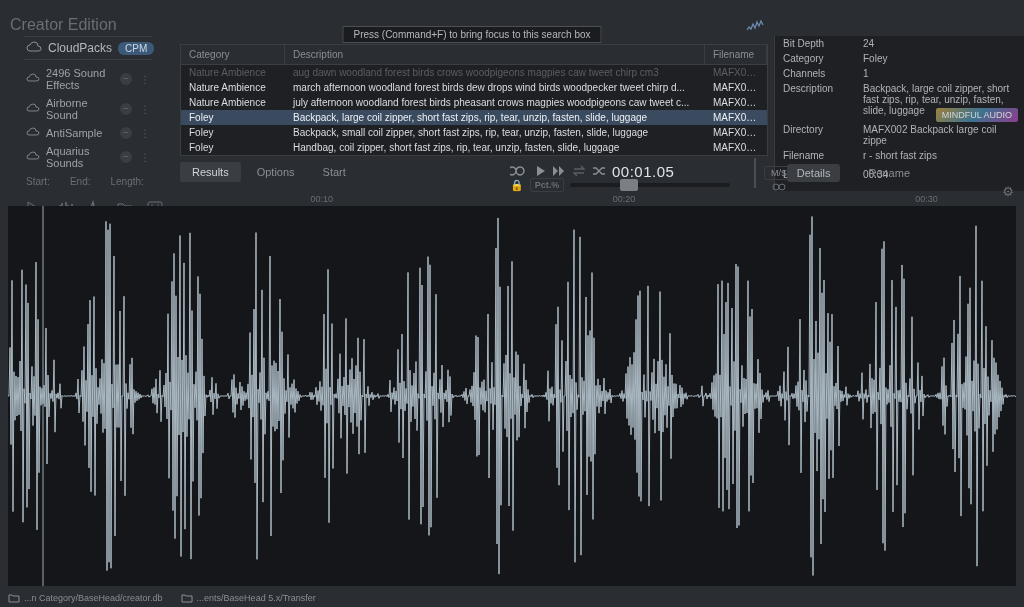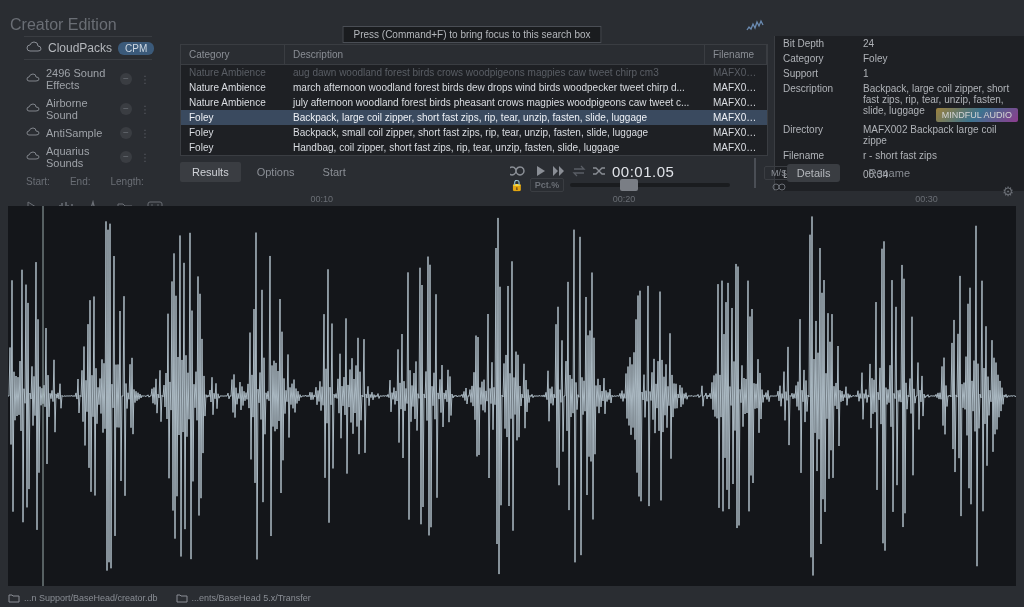--- a/index.html
+++ b/index.html
@@ -233,21 +233,21 @@
       <div class="watermark" style="top:72px">MINDFUL AUDIO</div>
     <div class="rp-row">
           <div class="rf">Bit Depth</div>
           <div class="rv">24</div>
         </div>
         <div class="rp-row">
           <div class="rf">Category</div>
           <div class="rv">Foley</div>
         </div>
         <div class="rp-row">
-          <div class="rf">Support</div>
+          <div class="rf">Channels</div>
           <div class="rv">1</div>
         </div>
         <div class="rp-row">
           <div class="rf">Description</div>
           <div class="rv">Backpack, large coil zipper, short fast zips, rip, tear, unzip, fasten, slide, luggage</div>
         </div>
         <div class="rp-row">
           <div class="rf"></div>
           <div class="rv"></div>
         </div>
@@ -333,21 +333,21 @@
       <path d="M0 190 L0 190 L1 190 L2 141.49601090907328 L3 238.50398909092672 L4 74.33260981197176 L5 305.6673901880282 L6 165.75382575614213 L7 214.24617424385787 L8 169.99886896925764 L9 210.00113103074236 L10 171.13339843941267 L11 208.86660156058733 L12 155.07253169457923 L13 224.92746830542077 L14 63.75640873700833 L15 316.2435912629917 L16 182.68823809388908 L17 197.31176190611092 L18 78.61137836226469 L19 301.3886216377353 L20 96.91432106543239 L21 283.0856789345676 L22 187.02574882581985 L23 192.97425117418015 L24 160.4013215163252 L25 219.5986784836748 L26 170.37353234309697 L27 209.62646765690303 L28 56.12787243485536 L29 323.87212756514464 L30 113.31320860146423 L31 266.6867913985358 L32 180.68924626765553 L33 199.31075373234447 L34 182.21912038670524 L35 197.78087961329476 L36 179.18954714462637 L37 200.81045285537363 L38 122.0385821853678 L39 257.9614178146322 L40 169.11515820063698 L41 210.88484179936302 L42 187.3049845801119 L43 192.6950154198881 L44 184.40883723867148 L45 195.59116276132852 L46 153.81282927932455 L47 226.18717072067545 L48 187.82910580939443 L49 192.17089419060557 L50 186.8546641572519 L51 193.1453358427481 L52 177.72175581934027 L53 202.27824418065973 L54 189.3058977609066 L55 190.6941022390934 L56 189.68600564417343 L57 190.31399435582657 L58 189.9727875460794 L59 190.0272124539206 L60 189.92766701630256 L61 190.07233298369744 L62 189.8260042724414 L63 190.1739957275586 L64 189.32019526477256 L65 190.67980473522744 L66 189.36508379765482 L67 190.63491620234518 L68 186.9080698977417 L69 193.0919301022583 L70 173.01669349107564 L71 206.98330650892436 L72 189.3006600836447 L73 190.6993399163553 L74 164.33098285471652 L75 215.66901714528348 L76 140.52697587818497 L77 239.47302412181503 L78 174.28459051797816 L79 205.71540948202184 L80 118.18069838555185 L81 261.81930161444814 L82 94.18711251259373 L83 285.8128874874063 L84 169.22652200170634 L85 210.77347799829366 L86 90.51530607775409 L87 289.4846939222459 L88 162.23621757591906 L89 217.76378242408094 L90 181.33612550564254 L91 198.66387449435746 L92 172.4878612580431 L93 207.5121387419569 L94 153.38083588929442 L95 226.61916411070558 L96 157.2716537760262 L97 222.7283462239738 L98 15.3783634364884 L99 364.62163656351163 L100 23.722659709376074 L101 356.2773402906239 L102 17.688278287530323 L103 362.31172171246965 L104 178.13953971979745 L105 201.86046028020255 L106 50.05959706279418 L107 329.9404029372058 L108 158.65263159841686 L109 221.34736840158314 L110 158.49839794510942 L111 221.50160205489058 L112 105.00291581295762 L113 274.9970841870424 L114 189.69323231242203 L115 190.30676768757797 L116 90.20922645045891 L117 289.7907735495411 L118 177.4597862330122 L119 202.5402137669878 L120 186.74243923421966 L121 193.25756076578034 L122 158.29506968166066 L123 221.70493031833934 L124 151.84980349398282 L125 228.15019650601718 L126 183.43003015154386 L127 196.56996984845614 L128 185.25415890949478 L129 194.74584109050522 L130 186.68866630833642 L131 193.31133369166358 L132 187.99016235603838 L133 192.00983764396162 L134 189.34993947843574 L135 190.65006052156426 L136 189.4649531038011 L137 190.5350468961989 L138 189.99606650958302 L139 190.00393349041698 L140 188.80094787671172 L141 191.19905212328828 L142 189.88473848744383 L143 190.11526151255617 L144 182.7603872020101 L145 197.2396127979899 L146 181.46905634546306 L147 198.53094365453694 L148 172.85080152349886 L149 207.14919847650114 L150 188.07913621261073 L151 191.92086378738927 L152 164.3153891042523 L153 215.6846108957477 L154 189.21828119618849 L155 190.78171880381151 L156 179.03248506618755 L157 200.96751493381245 L158 167.01896440583323 L159 212.98103559416677 L160 107.71741023883133 L161 272.28258976116865 L162 175.90685787591048 L163 204.09314212408952 L164 75.45946199320717 L165 304.5405380067928 L166 47.379021539247475 L167 332.62097846075255 L168 89.75955019156194 L169 290.24044980843803 L170 150.99461979996693 L171 229.00538020003307 L172 29.487506016064685 L173 350.5124939839353 L174 153.94740401085699 L175 226.05259598914301 L176 56.844626059627615 L177 323.1553739403724 L178 149.29384011363044 L179 230.70615988636956 L180 166.74657726931548 L181 213.25342273068452 L182 26.83799089931182 L183 353.1620091006882 L184 104.60151135209935 L185 275.39848864790065 L186 178.2244252624874 L187 201.7755747375126 L188 165.6621242211934 L189 214.3378757788066 L190 70.46663172127653 L191 309.53336827872346 L192 87.79324927558594 L193 292.20675072441406 L194 132.92086537220985 L195 247.07913462779015 L196 169.935741932535 L197 210.064258067465 L198 188.6561967815871 L199 191.3438032184129 L200 189.14954781165895 L201 190.85045218834105 L202 183.99574535502055 L203 196.00425464497945 L204 171.2612081223109 L205 208.7387918776891 L206 187.22802745744832 L207 192.77197254255168 L208 177.32634895861386 L209 202.67365104138614 L210 187.75165500378662 L211 192.24834499621338 L212 189.9045703941688 L213 190.0954296058312 L214 189.83601122300632 L215 190.16398877699368 L216 189.99998454865994 L217 190.00001545134006 L218 189.86339303904828 L219 190.13660696095172 L220 187.15113245996992 L221 192.84886754003008 L222 189.64948240658228 L223 190.35051759341772 L224 173.5340397265081 L225 206.4659602734919 L226 168.42704455616376 L227 211.57295544383624 L228 181.67501691759344 L229 198.32498308240656 L230 187.37235714199426 L231 192.62764285800574 L232 176.06527284224634 L233 203.93472715775366 L234 180.46605234164704 L235 199.53394765835296 L236 185.2217052661733 L237 194.7782947338267 L238 186.63134477882218 L239 193.36865522117782 L240 177.87666302097986 L241 202.12333697902014 L242 126.56280904428158 L243 253.43719095571842 L244 168.87579831282363 L245 211.12420168717637 L246 103.08327787949254 L247 276.9167221205075 L248 26.56775289385888 L249 353.4322471061411 L250 183.12767831518144 L251 196.87232168481856 L252 166.50514641477446 L253 213.49485358522554 L254 83.84778959601253 L255 296.15221040398745 L256 151.74084431021075 L257 228.25915568978925 L258 186.7789336247633 L259 193.2210663752367 L260 185.23076212862935 L261 194.76923787137065 L262 49.953775124491955 L263 330.0462248755081 L264 159.44317247747318 L265 220.55682752252682 L266 154.74562812361324 L267 225.25437187638676 L268 156.9069742095901 L269 223.0930257904099 L270 165.05875853882895 L271 214.94124146117105 L272 93.01182599516213 L273 286.9881740048379 L274 125.71412513087299 L275 254.285874869127 L276 172.39613382509359 L277 207.60386617490641 L278 184.30098867158964 L279 195.69901132841036 L280 148.48209680070573 L281 231.51790319929427 L282 181.4055073110183 L283 198.5944926889817 L284 177.65366913175308 L285 202.34633086824692 L286 173.5699197513785 L287 206.4300802486215 L288 182.52165649840498 L289 197.47834350159502 L290 185.17952034733605 L291 194.82047965266395 L292 188.5895066460533 L293 191.4104933539467 L294 189.98628565195773 L295 190.01371434804227 L296 189.9584843094632 L297 190.0415156905368 L298 189.18259287359322 L299 190.81740712640678 L300 189.29633744161316 L301 190.70366255838684 L302 186.19806447545793 L303 193.80193552454207 L304 186.3937846263782 L305 193.6062153736218 L306 188.93427635106008 L307 191.06572364893992 L308 181.21437695524233 L309 198.78562304475767 L310 184.50356252789646 L311 195.49643747210354 L312 175.37310863743733 L313 204.62689136256267 L314 180.71216089699024 L315 199.28783910300976 L316 108.18638055749214 L317 271.81361944250784 L318 162.77445506266355 L319 217.22554493733645 L320 63.321658960713805 L321 316.6783410392862 L322 181.17821724554378 L323 198.82178275445622 L324 117.55551920169815 L325 262.44448079830187 L326 188.14444638091632 L327 191.85555361908368 L328 187.57727439275723 L329 192.42272560724277 L330 172.82652655374557 L331 207.17347344625443 L332 147.74437818301146 L333 232.25562181698854 L334 180.13797173597914 L335 199.86202826402086 L336 171.07329932140576 L337 208.92670067859424 L338 112.3997783529209 L339 267.6002216470791 L340 178.90858257502757 L341 201.09141742497243 L342 163.53810146583334 L343 216.46189853416666 L344 152.23122012778327 L345 227.76877987221673 L346 172.99485022545156 L347 207.00514977454844 L348 159.4525181768408 L349 220.5474818231592 L350 131.83677148237155 L351 248.16322851762845 L352 165.70597072880457 L353 214.29402927119543 L354 189.06106601767434 L355 190.93893398232566 L356 133.19204513468944 L357 246.80795486531056 L358 187.94200003230213 L359 192.05799996769787 L360 180.32871828382147 L361 199.67128171617853 L362 188.37718767627607 L363 191.62281232372393 L364 186.15985271547913 L365 193.84014728452087 L366 188.59602073954892 L367 191.40397926045108 L368 189.27727264198558 L369 190.72272735801442 L370 187.5394100519405 L371 192.4605899480595 L372 189.72308227701808 L373 190.27691772298192 L374 189.94693788177136 L375 190.05306211822864 L376 189.63035845403073 L377 190.36964154596927 L378 189.23929410532992 L379 190.76070589467008 L380 188.3840791185989 L381 191.6159208814011 L382 174.13484026874247 L383 205.86515973125753 L384 186.63930831357868 L385 193.36069168642132 L386 181.564148219555 L387 198.435851780445 L388 184.96896439854223 L389 195.03103560145777 L390 143.41904061538676 L391 236.58095938461324 L392 176.8817883015707 L393 203.1182116984293 L394 128.01999434573005 L395 251.98000565426995 L396 175.16275651205194 L397 204.83724348794806 L398 182.44903427359796 L399 197.55096572640204 L400 66.39156719484679 L401 313.6084328051532 L402 164.27142448732323 L403 215.72857551267677 L404 179.43780963473003 L405 200.56219036526997 L406 167.04399589864505 L407 212.95600410135495 L408 155.4435105138692 L409 224.5564894861308 L410 187.63824070278753 L411 192.36175929721247 L412 61.74270190651325 L413 318.2572980934867 L414 79.00443495615883 L415 300.99556504384117 L416 187.93038324048598 L417 192.06961675951402 L418 165.45664918124425 L419 214.54335081875575 L420 50.587441056341135 L421 329.41255894365884 L422 58.78037737591089 L423 321.2196226240891 L424 180.23965522700277 L425 199.76034477299723 L426 166.7618982568273 L427 213.2381017431727 L428 88.26626416912306 L429 291.7337358308769 L430 186.88459364423238 L431 193.11540635576762 L432 173.3987148269785 L433 206.6012851730215 L434 159.03830099766307 L435 220.96169900233693 L436 186.86541900733064 L437 193.13458099266936 L438 184.195470840918 L439 195.804529159082 L440 163.8368618593734 L441 216.1631381406266 L442 170.46938604349825 L443 209.53061395650175 L444 187.99347669571378 L445 192.00652330428622 L446 189.50422910775708 L447 190.49577089224292 L448 189.1002342175185 L449 190.8997657824815 L450 189.93506121900012 L451 190.06493878099988 L452 189.99878761551503 L453 190.00121238448497 L454 188.3722138997415 L455 191.6277861002585 L456 185.452149356984 L457 194.547850643016 L458 181.98874217066162 L459 198.01125782933838 L460 189.5985132153919 L461 190.4014867846081 L462 183.5245566979961 L463 196.4754433020039 L464 179.89105817640598 L465 200.10894182359402 L466 166.25271708588153 L467 213.74728291411847 L468 129.5679758630272 L469 250.4320241369728 L470 131.04495464615678 L471 248.95504535384322 L472 181.52127411825006 L473 198.47872588174994 L474 175.68370494449783 L475 204.31629505550217 L476 173.66076576711473 L477 206.33923423288527 L478 184.8393693165039 L479 195.1606306834961 L480 107.99769656319876 L481 272.00230343680124 L482 182.4052401682444 L483 197.5947598317556 L484 156.26865809884526 L485 223.73134190115474 L486 181.26824533524768 L487 198.73175466475232 L488 41.98985376392946 L489 338.01014623607057 L490 11.911298101727624 L491 368.08870189827235 L492 80.75126341635143 L493 299.24873658364857 L494 189.06224921098115 L495 190.93775078901885 L496 157.43503882865994 L497 222.56496117134006 L498 148.9416269219588 L499 231.0583730780412 L500 79.97025958194673 L501 300.0297404180533 L502 167.29936028114602 L503 212.70063971885398 L504 55.33163591599711 L505 324.66836408400286 L506 171.47270681694079 L507 208.52729318305921 L508 145.6324533880831 L509 234.3675466119169 L510 148.82684334047264 L511 231.17315665952736 L512 179.98661243501323 L513 200.01338756498677 L514 188.09046691117456 L515 191.90953308882544 L516 157.79939599634866 L517 222.20060400365134 L518 174.07852727654384 L519 205.92147272345616 L520 183.41321196884385 L521 196.58678803115615 L522 189.3026909740918 L523 190.6973090259082 L524 188.3196099462191 L525 191.6803900537809 L526 189.68728277233845 L527 190.31271722766155 L528 189.8265818277629 L529 190.1734181722371 L530 189.99642802741792 L531 190.00357197258208 L532 189.46588052616875 L533 190.53411947383125 L534 189.19779193205653 L535 190.80220806794347 L536 188.87169707345913 L537 191.12830292654087 L538 186.3208835623818 L539 193.6791164376182 L540 164.75237448450844 L541 215.24762551549156 L542 182.6229736417475 L543 197.3770263582525 L544 180.71135926221982 L545 199.28864073778018 L546 188.12987939106043 L547 191.87012060893957 L548 118.26328526630893 L549 261.7367147336911 L550 100.7878144937666 L551 279.21218550623337 L552 183.63009288943795 L553 196.36990711056205 L554 134.36474306132877 L555 245.63525693867123 L556 189.92768588028562 L557 190.07231411971438 L558 155.13227572693373 L559 224.86772427306627 L560 75.87654439514495 L561 304.12345560485505 L562 169.03971308187278 L563 210.96028691812722 L564 172.8401855899763 L565 207.1598144100237 L566 23.663650636838582 L567 356.3363493631614 L568 176.39444960475853 L569 203.60555039524147 L570 188.70149892545064 L571 191.29850107454936 L572 30.856631543738985 L573 349.143368456261 L574 171.31716334929757 L575 208.68283665070243 L576 174.78831545100846 L577 205.21168454899154 L578 90.98051590531679 L579 289.0194840946832 L580 129.35703920606318 L581 250.64296079393682 L582 124.55208877538402 L583 255.44791122461598 L584 66.55268585226167 L585 313.4473141477383 L586 131.77536244606486 L587 248.22463755393514 L588 179.50189702067547 L589 200.49810297932453 L590 172.8352298195761 L591 207.1647701804239 L592 179.0767870246964 L593 200.9232129753036 L594 185.04958411688875 L595 194.95041588311125 L596 172.13273193737407 L597 207.86726806262593 L598 184.45321515470516 L599 195.54678484529484 L600 186.3600755609716 L601 193.6399244390284 L602 183.0298498767034 L603 196.9701501232966 L604 189.13199060739083 L605 190.86800939260917 L606 189.60765205428342 L607 190.39234794571658 L608 189.97772571837805 L609 190.02227428162195 L610 189.54483402723866 L611 190.45516597276134 L612 187.3932018315453 L613 192.6067981684547 L614 184.6057916133114 L615 195.3942083866886 L616 187.60150270707422 L617 192.39849729292578 L618 167.50989765051102 L619 212.49010234948898 L620 160.54339754982402 L621 219.45660245017598 L622 151.1959400877617 L623 228.8040599122383 L624 158.4364574261691 L625 221.5635425738309 L626 146.33776436702877 L627 233.66223563297123 L628 113.38092485133456 L629 266.61907514866544 L630 89.52802750766016 L631 290.47197249233983 L632 84.74114691002924 L633 295.2588530899708 L634 186.02826023723156 L635 193.97173976276844 L636 168.62613820164688 L637 211.37386179835312 L638 184.69369749001262 L639 195.30630250998738 L640 79.8927615687352 L641 300.1072384312648 L642 185.4695967939026 L643 194.5304032060974 L644 166.3375059981708 L645 213.6624940018292 L646 152.87701721971004 L647 227.12298278028996 L648 177.8693390861831 L649 202.1306609138169 L650 155.1633470126776 L651 224.8366529873224 L652 85.58738281935487 L653 294.41261718064516 L654 153.93385605654757 L655 226.06614394345243 L656 170.75275651879883 L657 209.24724348120117 L658 158.29705623990768 L659 221.70294376009232 L660 180.33875024365693 L661 199.66124975634307 L662 127.31669231688373 L663 252.68330768311625 L664 168.92957858736258 L665 211.07042141263742 L666 177.50196437134815 L667 202.49803562865185 L668 177.75077199114335 L669 202.24922800885665 L670 188.00142064464796 L671 191.99857935535204 L672 179.1031106277719 L673 200.8968893722281 L674 181.63140389942 L675 198.36859610058 L676 187.63736138881328 L677 192.36263861118672 L678 186.68952598364137 L679 193.31047401635863 L680 189.74250761499204 L681 190.25749238500796 L682 189.6985687509891 L683 190.3014312490109 L684 189.41009226442966 L685 190.58990773557034 L686 189.976795006165 L687 190.023204993835 L688 189.96567182326552 L689 190.03432817673448 L690 188.39879769184643 L691 191.60120230815357 L692 189.6736714205779 L693 190.3263285794221 L694 179.78683161946628 L695 200.21316838053372 L696 189.82888111648705 L697 190.17111888351295 L698 186.95878385866084 L699 193.04121614133916 L700 188.99046975468335 L701 191.00953024531665 L702 187.3020476202793 L703 192.6979523797207 L704 176.35623017465045 L705 203.64376982534955 L706 169.42989034603715 L707 210.57010965396285 L708 167.68169122269484 L709 212.31830877730516 L710 78.15325990143842 L711 301.84674009856155 L712 168.91471665507706 L713 211.08528334492294 L714 74.65653671064692 L715 305.34346328935305 L716 128.12244128994524 L717 251.87755871005476 L718 96.15020940565132 L719 283.8497905943487 L720 76.89133325957519 L721 303.10866674042484 L722 180.52423349410765 L723 199.47576650589235 L724 101.99408235848568 L725 278.0059176415143 L726 155.46235251994204 L727 224.53764748005796 L728 57.93974191958213 L729 322.06025808041784 L730 60.54760166678753 L731 319.4523983332125 L732 183.29324829958074 L733 196.70675170041926 L734 159.35297978851028 L735 220.64702021148972 L736 171.99934213976775 L737 208.00065786023225 L738 173.00666192766673 L739 206.99333807233327 L740 74.66285748248305 L741 305.33714251751695 L742 110.53996407043944 L743 269.46003592956055 L744 102.99062577627839 L745 277.0093742237216 L746 177.26937242711938 L747 202.73062757288062 L748 177.79660601935842 L749 202.20339398064158 L750 153.1881304293364 L751 226.8118695706636 L752 166.96562499067178 L753 213.03437500932822 L754 183.60430654625904 L755 196.39569345374096 L756 188.8698068234246 L757 191.1301931765754 L758 186.54266704285172 L759 193.45733295714828 L760 184.32870922887778 L761 195.67129077112222 L762 189.84059186494858 L763 190.15940813505142 L764 189.80275431778557 L765 190.19724568221443 L766 189.9986178177717 L767 190.0013821822283 L768 189.94372400987942 L769 190.05627599012058 L770 185.14204564958737 L771 194.85795435041263 L772 179.73042057443794 L773 200.26957942556206 L774 187.57925272977425 L775 192.42074727022575 L776 165.63328031902296 L777 214.36671968097704 L778 185.61396886169683 L779 194.38603113830317 L780 140.89506415839276 L781 239.10493584160724 L782 189.41248636880684 L783 190.58751363119316 L784 187.2074306236883 L785 192.7925693763117 L786 187.64719222244725 L787 192.35280777755275 L788 179.49539652659598 L789 200.50460347340402 L790 175.7297765418274 L791 204.2702234581726 L792 113.11953004113307 L793 266.8804699588669 L794 184.1893871386227 L795 195.8106128613773 L796 163.93034010491638 L797 216.06965989508362 L798 174.4656278773142 L799 205.5343721226858 L800 188.98877835507372 L801 191.01122164492628 L802 28.71278748746488 L803 351.2872125125351 L804 10.471770084969364 L805 369.52822991503064 L806 153.1140451667422 L807 226.8859548332578 L808 114.95126362327203 L809 265.04873637672796 L810 146.72858286619092 L811 233.27141713380908 L812 42.02417323004971 L813 337.9758267699503 L814 86.80398627890128 L815 293.1960137210987 L816 74.04689130750137 L817 305.95310869249863 L818 167.28117423512145 L819 212.71882576487855 L820 107.19662535575307 L821 272.8033746442469 L822 135.75793715842693 L823 244.24206284157307 L824 108.1142036066215 L825 271.8857963933785 L826 180.20457705890607 L827 199.79542294109393 L828 176.9544959387894 L829 203.0455040612106 L830 140.00405447442458 L831 239.99594552557542 L832 184.2407908875049 L833 195.7592091124951 L834 184.98508773556557 L835 195.01491226443443 L836 188.42214493465974 L837 191.57785506534026 L838 180.65889268218694 L839 199.34110731781306 L840 187.62232464557206 L841 192.37767535442794 L842 188.6814011119641 L843 191.3185988880359 L844 189.99753982506851 L845 190.00246017493149 L846 189.48712181869624 L847 190.51287818130376 L848 189.15815019665996 L849 190.84184980334004 L850 184.71978756688895 L851 195.28021243311105 L852 187.54377188728392 L853 192.45622811271608 L854 166.66741292416177 L855 213.33258707583823 L856 187.59411315426095 L857 192.40588684573905 L858 183.50162007453142 L859 196.49837992546858 L860 188.89905073602628 L861 191.10094926397372 L862 157.91087879975782 L863 222.08912120024218 L864 172.22425787999398 L865 207.77574212000602 L866 173.80033575895234 L867 206.19966424104766 L868 96.07083117663784 L869 283.92916882336215 L870 186.141528443165 L871 193.858471556835 L872 161.87826678730588 L873 218.12173321269412 L874 42.73996481210142 L875 337.26003518789855 L876 35.35756743052892 L877 344.6424325694711 L878 181.5823071036682 L879 198.4176928963318 L880 183.34312395956812 L881 196.65687604043188 L882 159.23423255575636 L883 220.76576744424364 L884 74.09455591968394 L885 305.90544408031604 L886 187.3583400392253 L887 192.6416599607747 L888 100.8475567782825 L889 279.1524432217175 L890 184.40277302261552 L891 195.59722697738448 L892 183.85762952372284 L893 196.14237047627716 L894 58.94051913275513 L895 321.0594808672449 L896 72.74620030764335 L897 307.25379969235667 L898 176.8227302809248 L899 203.1772697190752 L900 189.18279978489088 L901 190.81720021510912 L902 172.52346765100123 L903 207.47653234899877 L904 110.72699702066288 L905 269.2730029793371 L906 182.8546951935365 L907 197.1453048064635 L908 189.98446489616046 L909 190.01553510383954 L910 156.55205463393042 L911 223.44794536606958 L912 184.09544836872195 L913 195.90455163127805 L914 169.928714514573 L915 210.071285485427 L916 188.07953349231715 L917 191.92046650768285 L918 189.6000402952429 L919 190.3999597047571 L920 188.64377409660906 L921 191.35622590339094 L922 189.9742681951767 L923 190.0257318048233 L924 189.68437842764575 L925 190.31562157235425 L926 189.5335689477625 L927 190.4664310522375 L928 188.37727846164066 L929 191.62272153835934 L930 186.88015121070234 L931 193.11984878929766 L932 186.7094678330224 L933 193.2905321669776 L934 160.4292611760075 L935 219.5707388239925 L936 151.65249371713327 L937 228.34750628286673 L938 179.50623717690704 L939 200.49376282309296 L940 189.54716481247925 L941 190.45283518752075 L942 189.0318477491353 L943 190.9681522508647 L944 136.90930853791698 L945 243.09069146208302 L946 113.94230896673736 L947 266.05769103326264 L948 188.8901059456619 L949 191.1098940543381 L950 127.83566362935295 L951 252.16433637064705 L952 69.9044136564652 L953 310.0955863435348 L954 178.16187364985157 L955 201.83812635014843 L956 176.6221902406866 L957 203.3778097593134 L958 150.60064938638516 L959 229.39935061361484 L960 97.77940904646175 L961 282.22059095353825 L962 81.7631491046819 L963 298.23685089531807 L964 174.8464553692424 L965 205.1535446307576 L966 154.58162127352574 L967 225.41837872647426 L968 19.77987692368663 L969 360.22012307631337 L970 157.66299998061214 L971 222.33700001938786 L972 188.08924631088738 L973 191.91075368911262 L974 74.73910127455052 L975 305.26089872544947 L976 162.0763819481781 L977 217.9236180518219 L978 120.27943540640953 L979 259.72056459359044 L980 170.60578589547316 L981 209.39421410452684 L982 184.19594879400367 L983 195.80405120599633 L984 134.17687844887308 L985 245.82312155112692 L986 151.76514482478805 L987 228.23485517521195 L988 156.55742762783274 L989 223.44257237216726 L990 168.7695387209877 L991 211.2304612790123 L992 174.90968298765137 L993 205.09031701234863 L994 181.64924004574036 L995 198.35075995425964 L996 188.921441513195 L997 191.078558486805 L998 188.3602474948803 L999 191.6397525051197 L1000 189.56892882333347 L1001 190.43107117666653 L1002 189.89873136937285 L1003 190.10126863062715 L1004 189.6688849026519 L1005 190.3311150973481 L1006 189.2842147184912 L1007 190.7157852815088 L1008 190" stroke="#b8c8d2" stroke-width="1" fill="none" opacity="0.9"></path>
       <line x1="35" x2="35" y1="0" y2="380" stroke="#9aa" stroke-width="1"></line>
     </svg>
 </div>
 
 <div class="footer">
   <div class="fitem">
     <svg class="folder-icon" viewBox="0 0 12 10">
         <path d="M1 2 L4 2 L5 3 L11 3 L11 9 L1 9 Z" fill="none" stroke="#8a8e95"></path>
       </svg>
-    <span>...n Support/BaseHead/creator.db</span>
+    <span>...n Category/BaseHead/creator.db</span>
   </div>
   <div class="fitem">
     <svg class="folder-icon" viewBox="0 0 12 10">
         <path d="M1 2 L4 2 L5 3 L11 3 L11 9 L1 9 Z" fill="none" stroke="#8a8e95"></path>
       </svg>
     <span>...ents/BaseHead 5.x/Transfer</span>
   </div>
 </div>
 
 </body></html>

